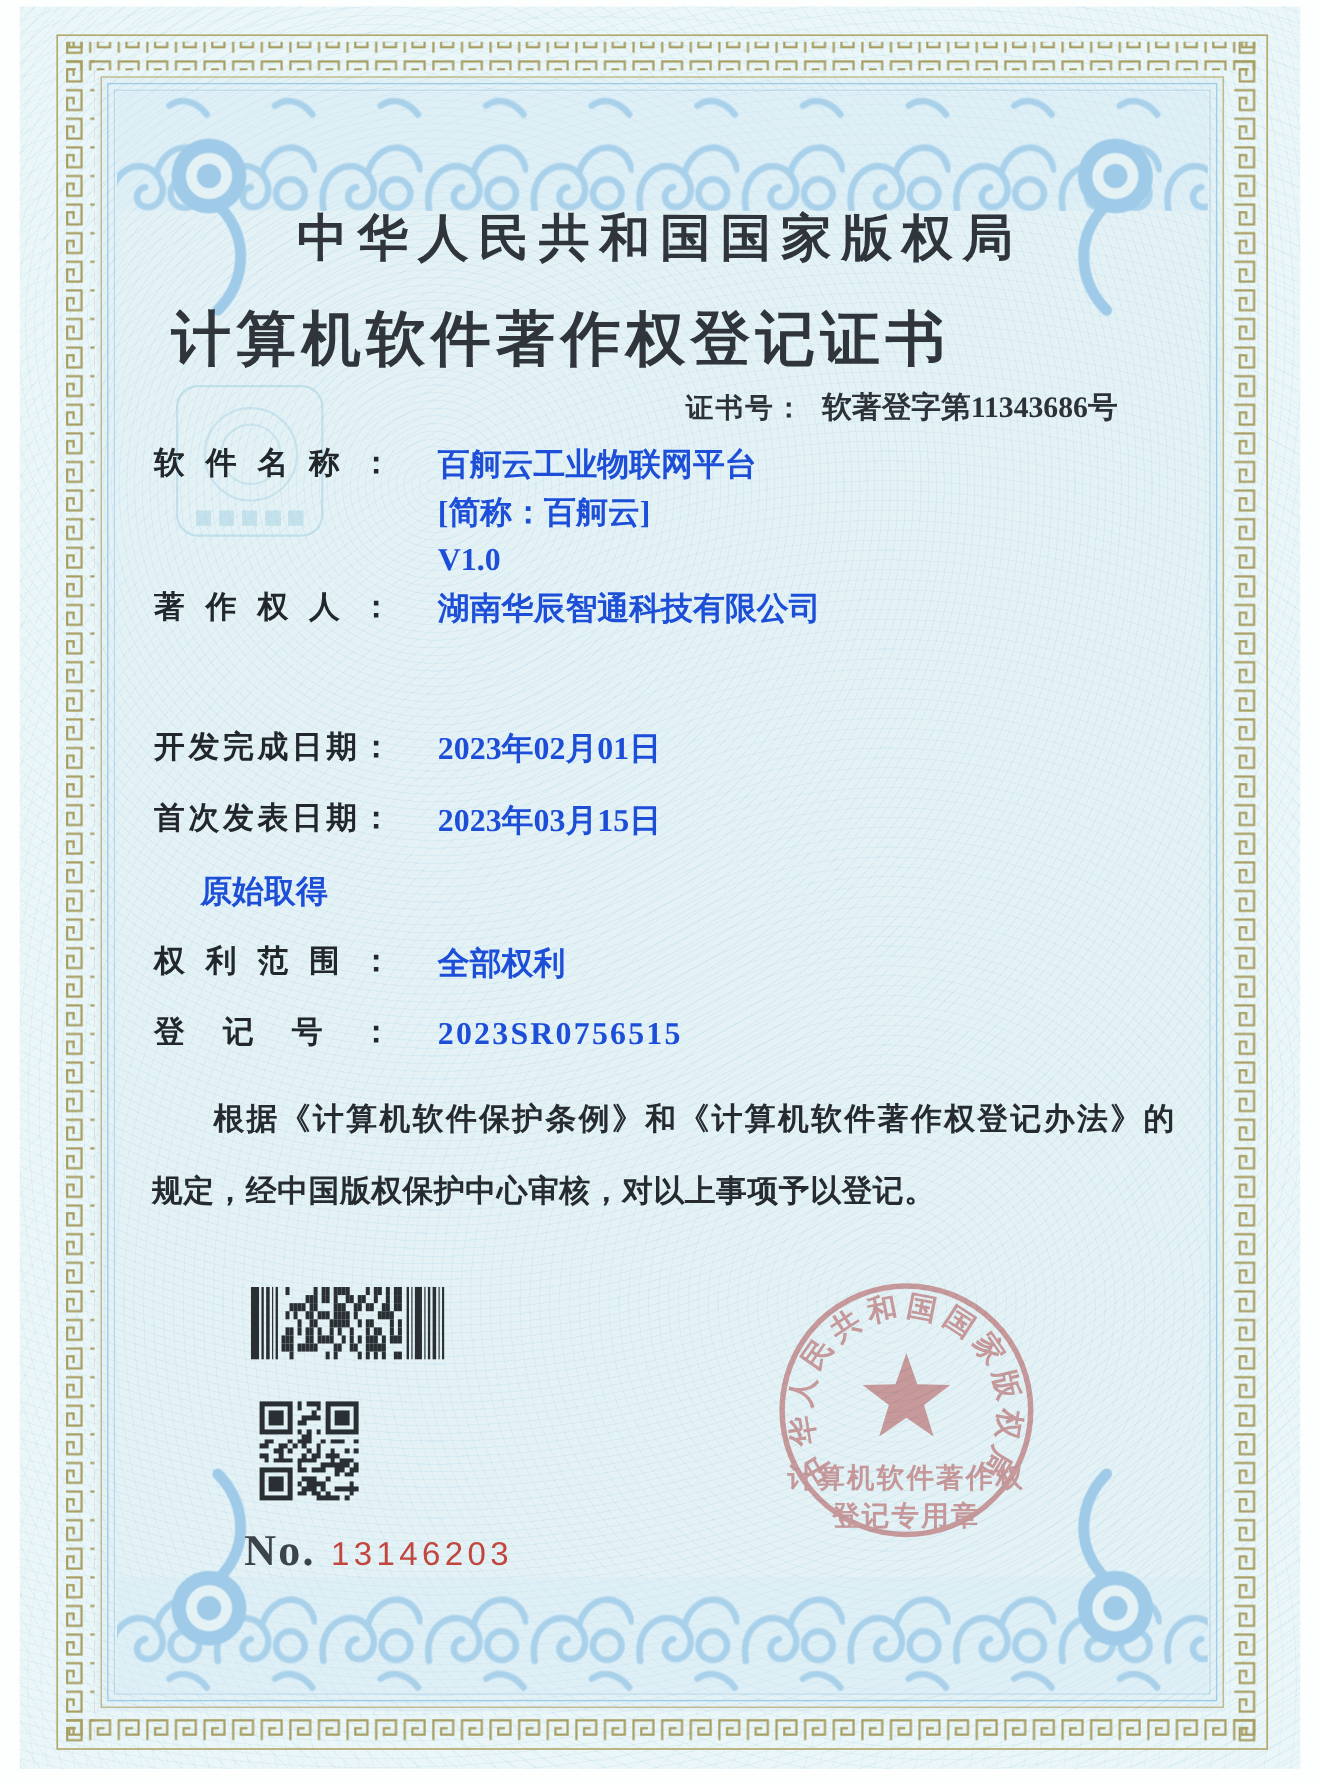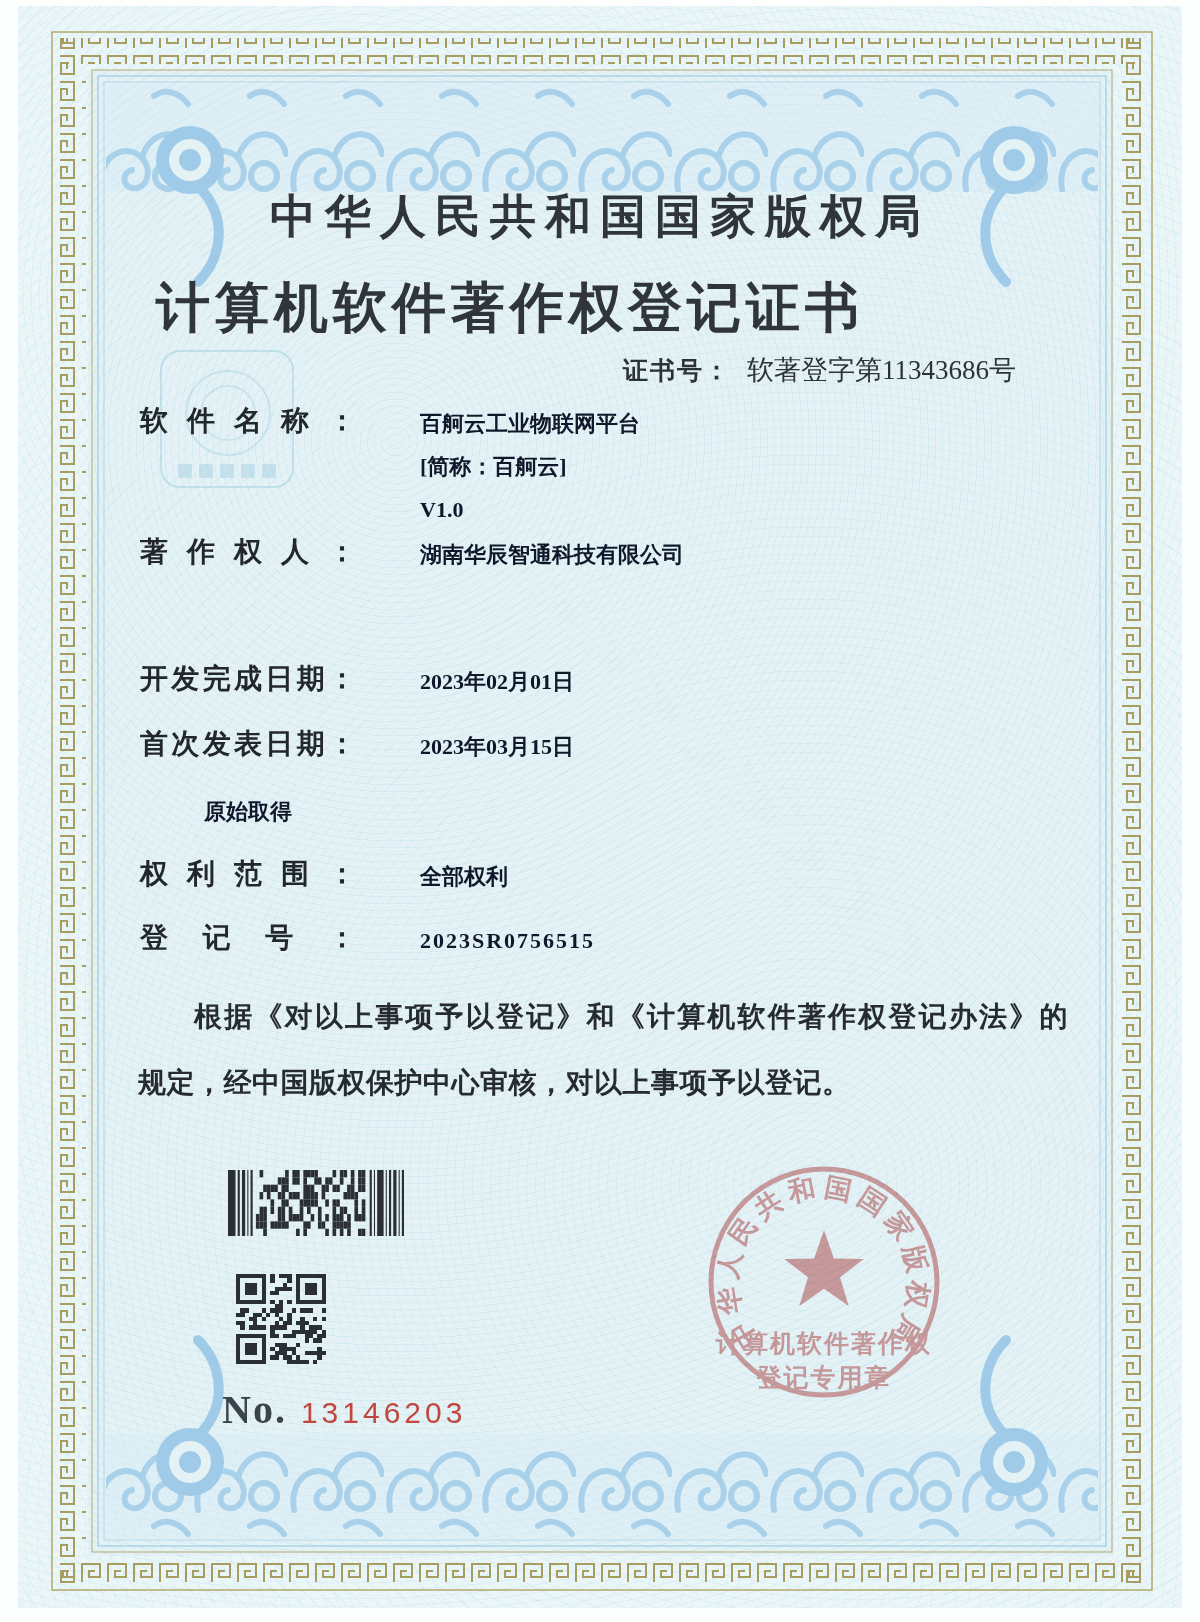--- a/index.html
+++ b/index.html
@@ -49,31 +49,31 @@
     font-size:46px;font-weight:800;letter-spacing:9px;color:#2f353a;
   }
   .cert-title{
     position:absolute;left:0;top:258px;width:1020px;text-align:center;
     font-size:54px;font-weight:800;letter-spacing:5px;color:#2f353a;margin-top:14px;
   }
   .certno-row{
     position:absolute;left:0;top:352px;width:1016px;text-align:right;color:#2c3237;
   }
   .certno-row .lab{font-size:25px;font-weight:800;letter-spacing:2px;}
-  .certno-row .val{font-family:"Liberation Serif",serif;font-size:27px;font-weight:400;margin-left:16px;}
+  .certno-row .val{font-family:"Liberation Serif",serif;font-size:27px;font-weight:700;margin-left:16px;}
   
   .frow{position:absolute;left:140px;}
   .frow .lab{
     display:inline-block;width:216px;vertical-align:top;
     font-size:28px;font-weight:800;color:#22272c;
     text-align:justify;text-align-last:justify;
   }
   .frow .val{
-    display:inline-block;vertical-align:top;margin-left:64px;
-    font-family:"Liberation Serif",serif;font-size:22px;font-weight:700;color:#0f172a;
+    display:inline-block;vertical-align:top;margin-left:42px;
+    font-family:"Liberation Serif",serif;font-size:29px;font-weight:700;color:#1d4ed8;
     line-height:43px;
   }
   .frow .val div{white-space:nowrap;}
   .reg .val{letter-spacing:2px;}
   
   .statement{position:absolute;left:138px;width:930px;color:#262b30;
     font-size:28px;font-weight:600;letter-spacing:.5px;}
   .statement.l1{top:998px;text-align:justify;text-align-last:justify;padding-left:56px;width:874px;}
   .statement.l2{top:1064px;}
   
@@ -189,21 +189,21 @@
   <div class="frow" style="top:790px">
     <span class="val"><div>原始取得</div></span>
   </div>
   <div class="frow" style="top:855px">
     <span class="lab">权利范围：</span><span class="val"><div>全部权利</div></span>
   </div>
   <div class="frow reg" style="top:919px">
     <span class="lab">登记号：</span><span class="val"><div>2023SR0756515</div></span>
   </div>
 
-  <div class="statement l1">根据《对以上事项予以登记》和《计算机软件著作权登记办法》的</div>
+  <div class="statement l1">根据《计算机软件保护条例》和《计算机软件著作权登记办法》的</div>
   <div class="statement l2">规定，经中国版权保护中心审核，对以上事项予以登记。</div>
 
   <svg class="barcode" id="barcode" width="176" height="66" viewBox="0 0 164 66" preserveAspectRatio="none">
       <rect x="0" y="0" width="7" height="66" fill="#2a2f33"></rect>
       <rect x="9" y="0" width="2" height="66" fill="#2a2f33"></rect>
       <rect x="13" y="0" width="3" height="66" fill="#2a2f33"></rect>
       <rect x="18" y="0" width="1" height="66" fill="#2a2f33"></rect>
       <rect x="21" y="0" width="2" height="66" fill="#2a2f33"></rect>
       <rect x="29.4" y="0" width="3.4" height="7.34" fill="#2a2f33"></rect>
       <rect x="53.19999999999999" y="0" width="3.4" height="7.34" fill="#2a2f33"></rect>

